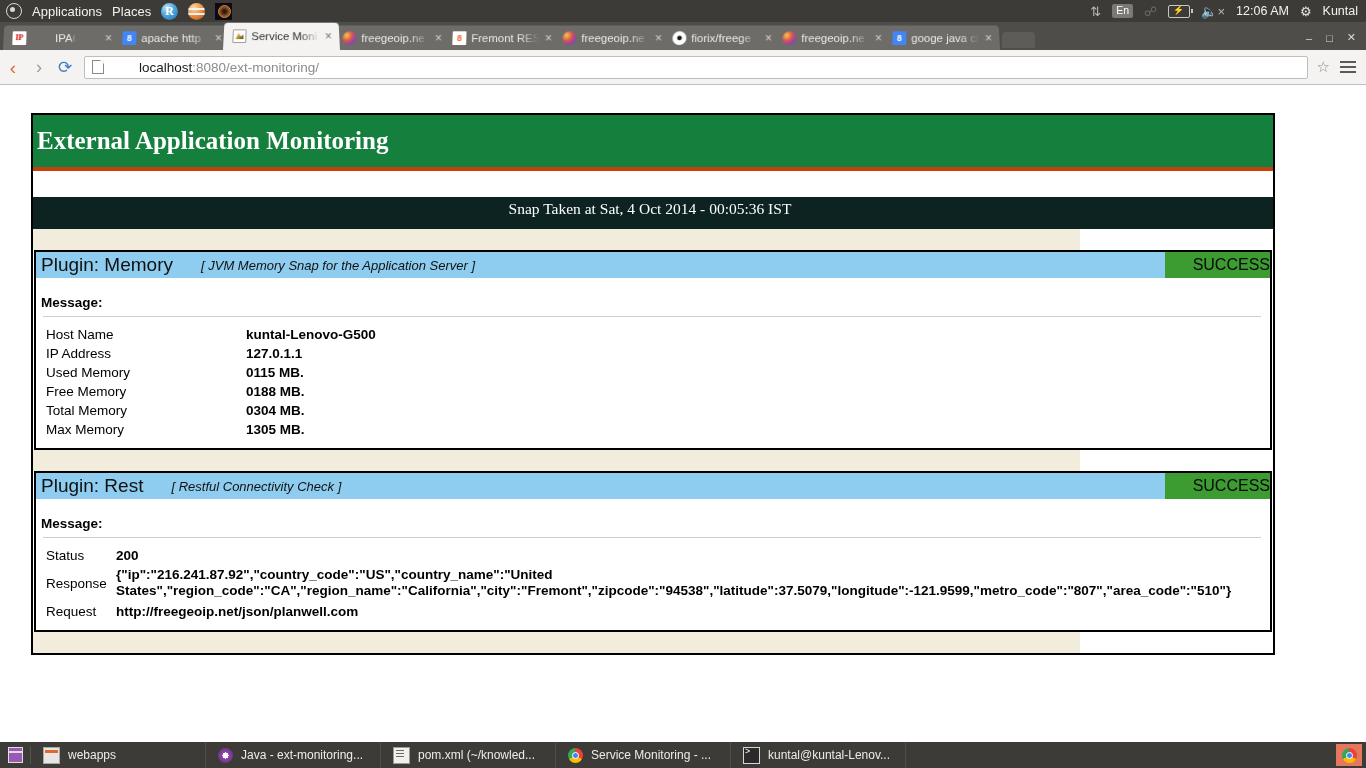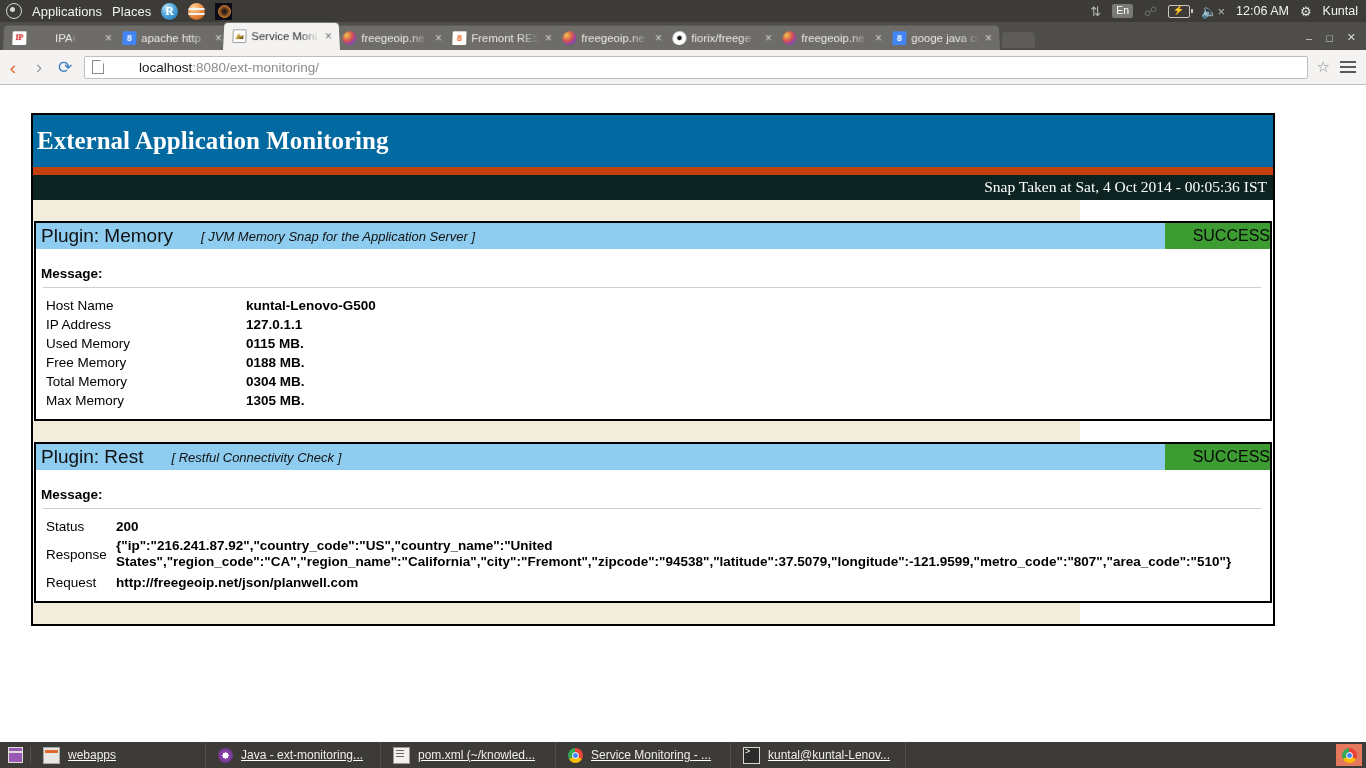--- a/index.html
+++ b/index.html
@@ -205,36 +205,37 @@
   #page {
     position: absolute; left: 31px; top: 27px;
     width: 1244px;
     border: 2px solid #000000;
     background: #ffffff;
     box-sizing: border-box;
   }
 
   .app-header {
     position: relative;
-    background: #0369a1;
-    border-bottom: 8px solid #c2410c;
+    background: #15803d;
+    border-bottom: 4px solid #c2410c;
     padding: 12px 0 12px 4px;
     box-sizing: border-box;
   }
   .app-title {
     font-family: "Liberation Serif", serif;
     font-size: 25px; font-weight: bold; color: #ffffff;
     line-height: 1.1;
   }
   .snapbar {
     background: #0c2321; color: #ffffff;
     font-family: "Liberation Serif", serif;
-    font-size: 15.5px; text-align: right;
-    padding: 3px 6px 4px 0;
-    box-sizing: border-box;
+    font-size: 15.5px; text-align: center;
+    padding: 3px 6px 11px 0;
+    box-sizing: border-box;
+    margin-top: 26px;
   }
   .gap-beige { height: 21px; background: #f1ecdc; width: 1047px; }
 
   .plugin-box {
     margin: 0 1px;
     border: 2px solid #000000;
     background: #ffffff;
     box-sizing: border-box;
     position: relative;
     width: 1238px;
@@ -276,21 +277,21 @@
   .kv-val { color: #000000; font-weight: bold; }
   .kv-val.wrap { word-break: break-word; line-height: 1.25; }
   .section-foot { height: 21px; background: #f1ecdc; width: 1047px; }
 
   
   #taskbar {
     position: absolute; left: 0; top: 742px;
     width: 1366px; height: 26px;
     background: #3c3b37;
     display: flex; align-items: center;
-    color: #ffffff; font-size: 12px; text-decoration: underline;
+    color: #ffffff; font-size: 12px;
   }
   .tb-showdesk {
     width: 30px; height: 26px; display: flex; align-items: center; justify-content: center;
   }
   .tb-sd-ic {
     width: 13px; height: 14px; background: #9b59b6; border: 1px solid #e0dedb;
     position: relative;
   }
   .tb-sd-ic::after {
     content: ""; position: absolute; left: 0; top: 3px; width: 100%; height: 1.5px; background: #e0dedb;

